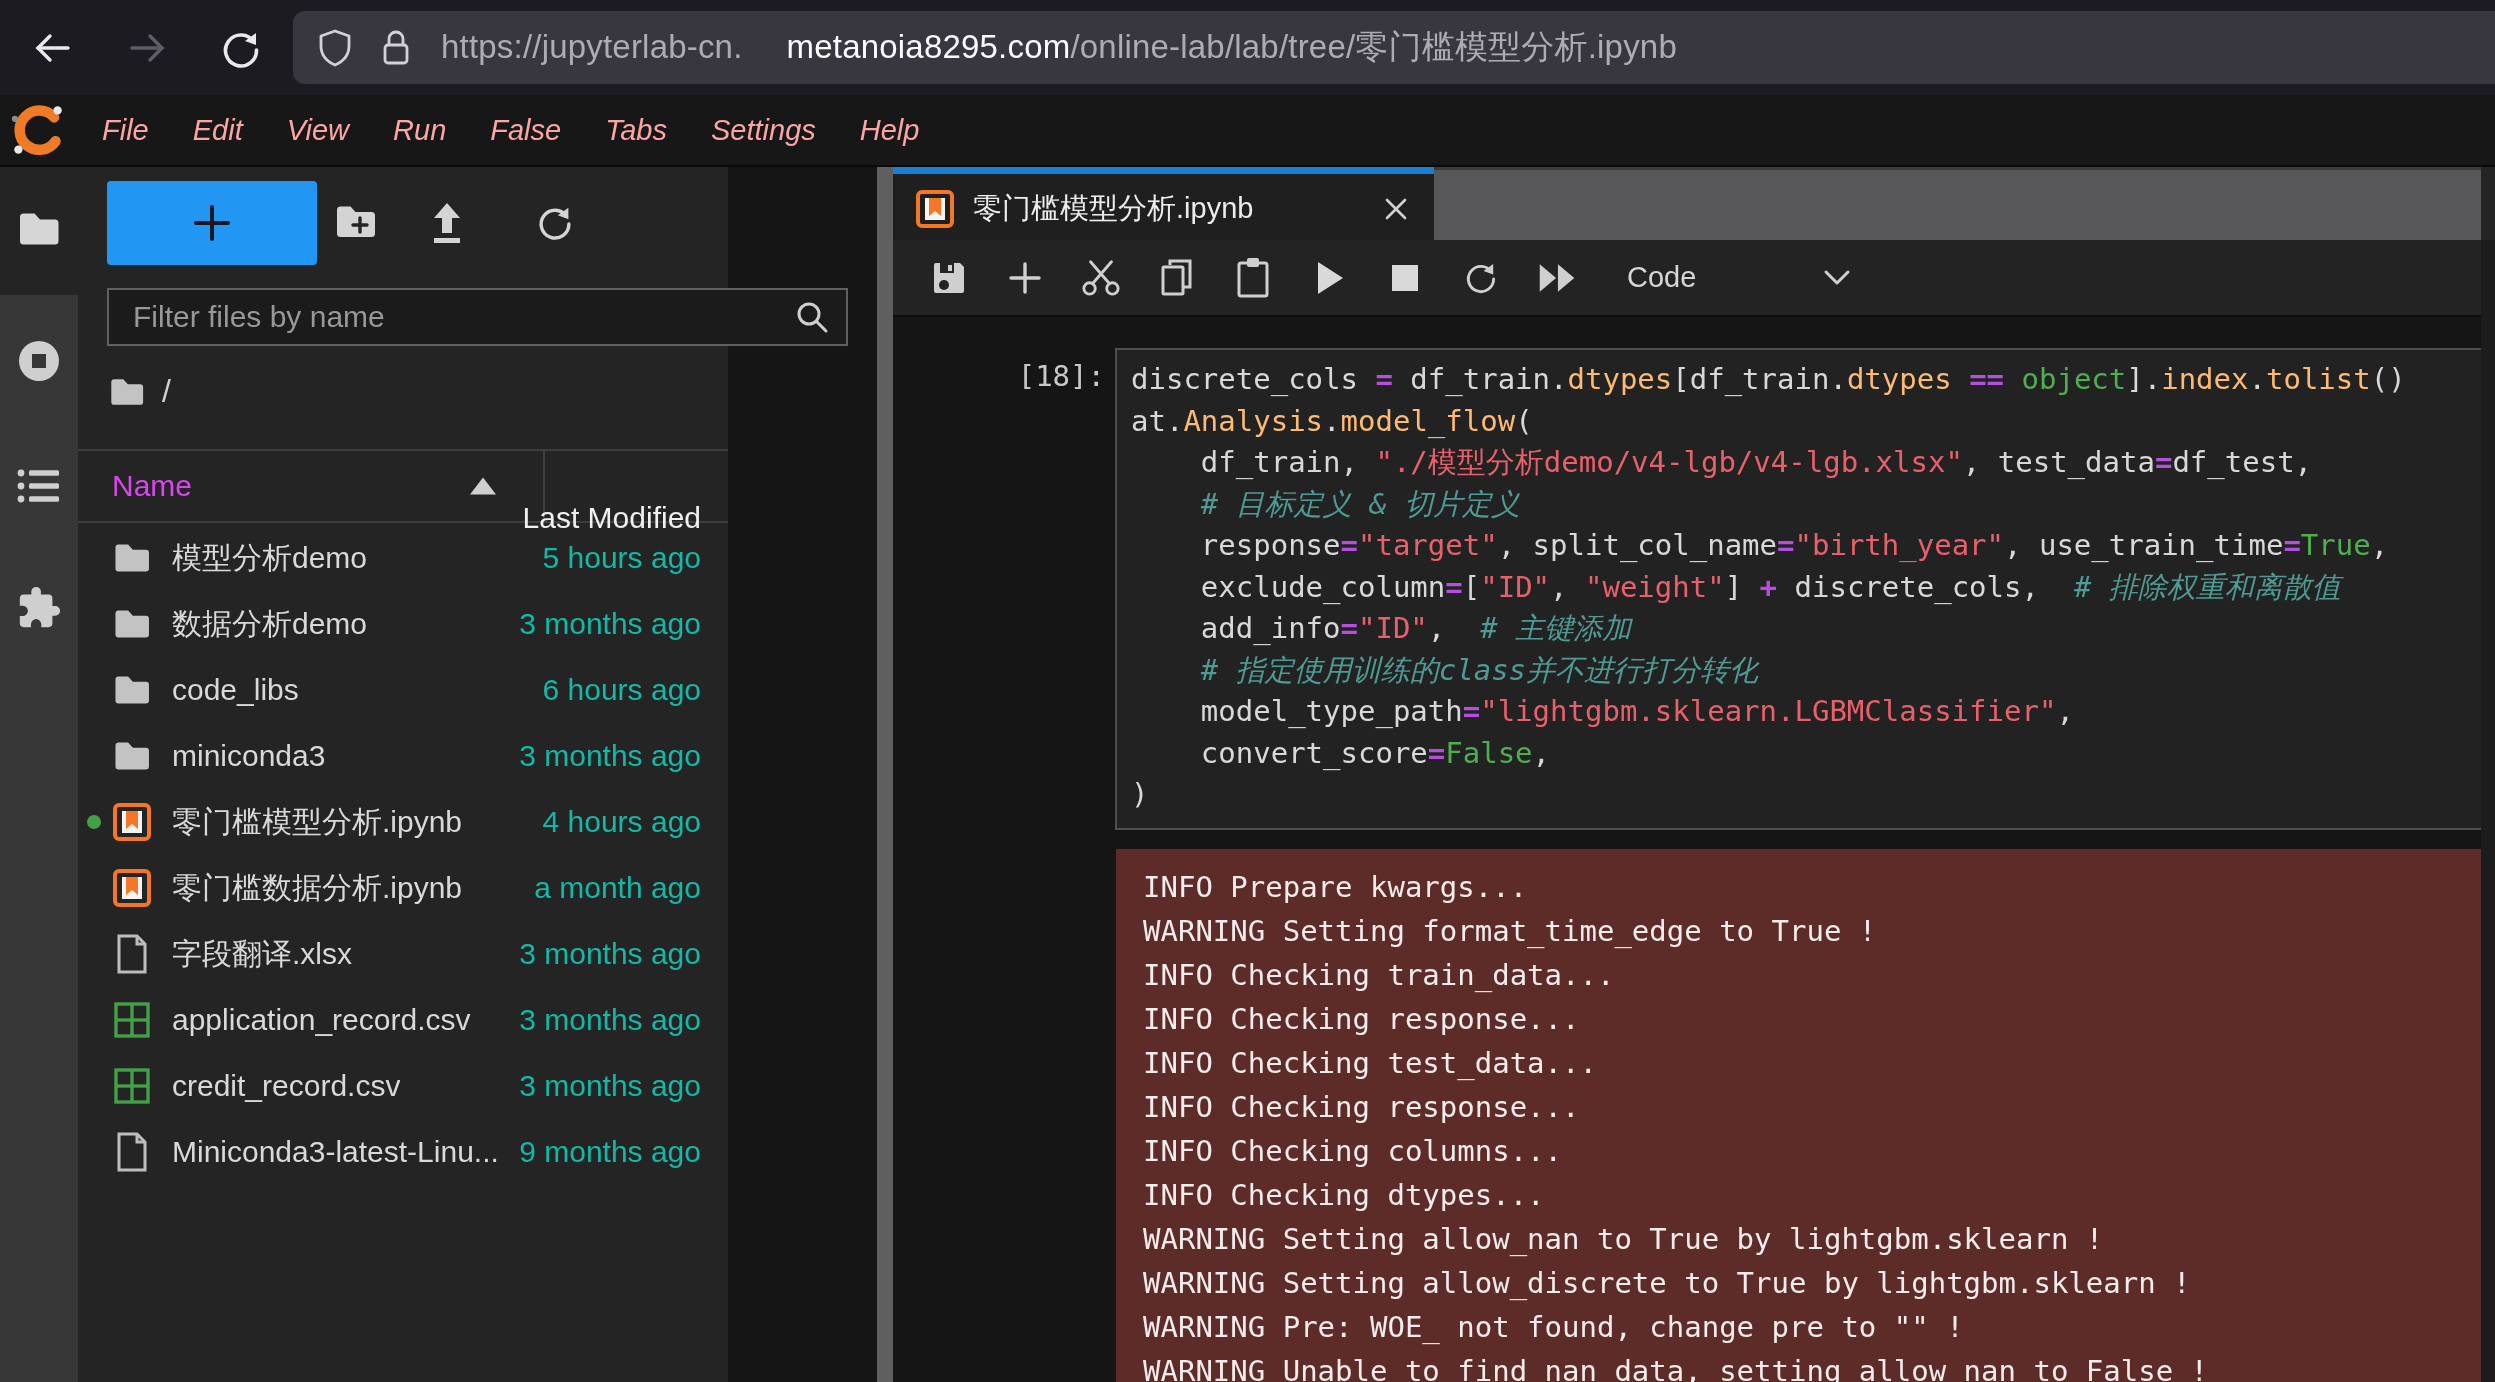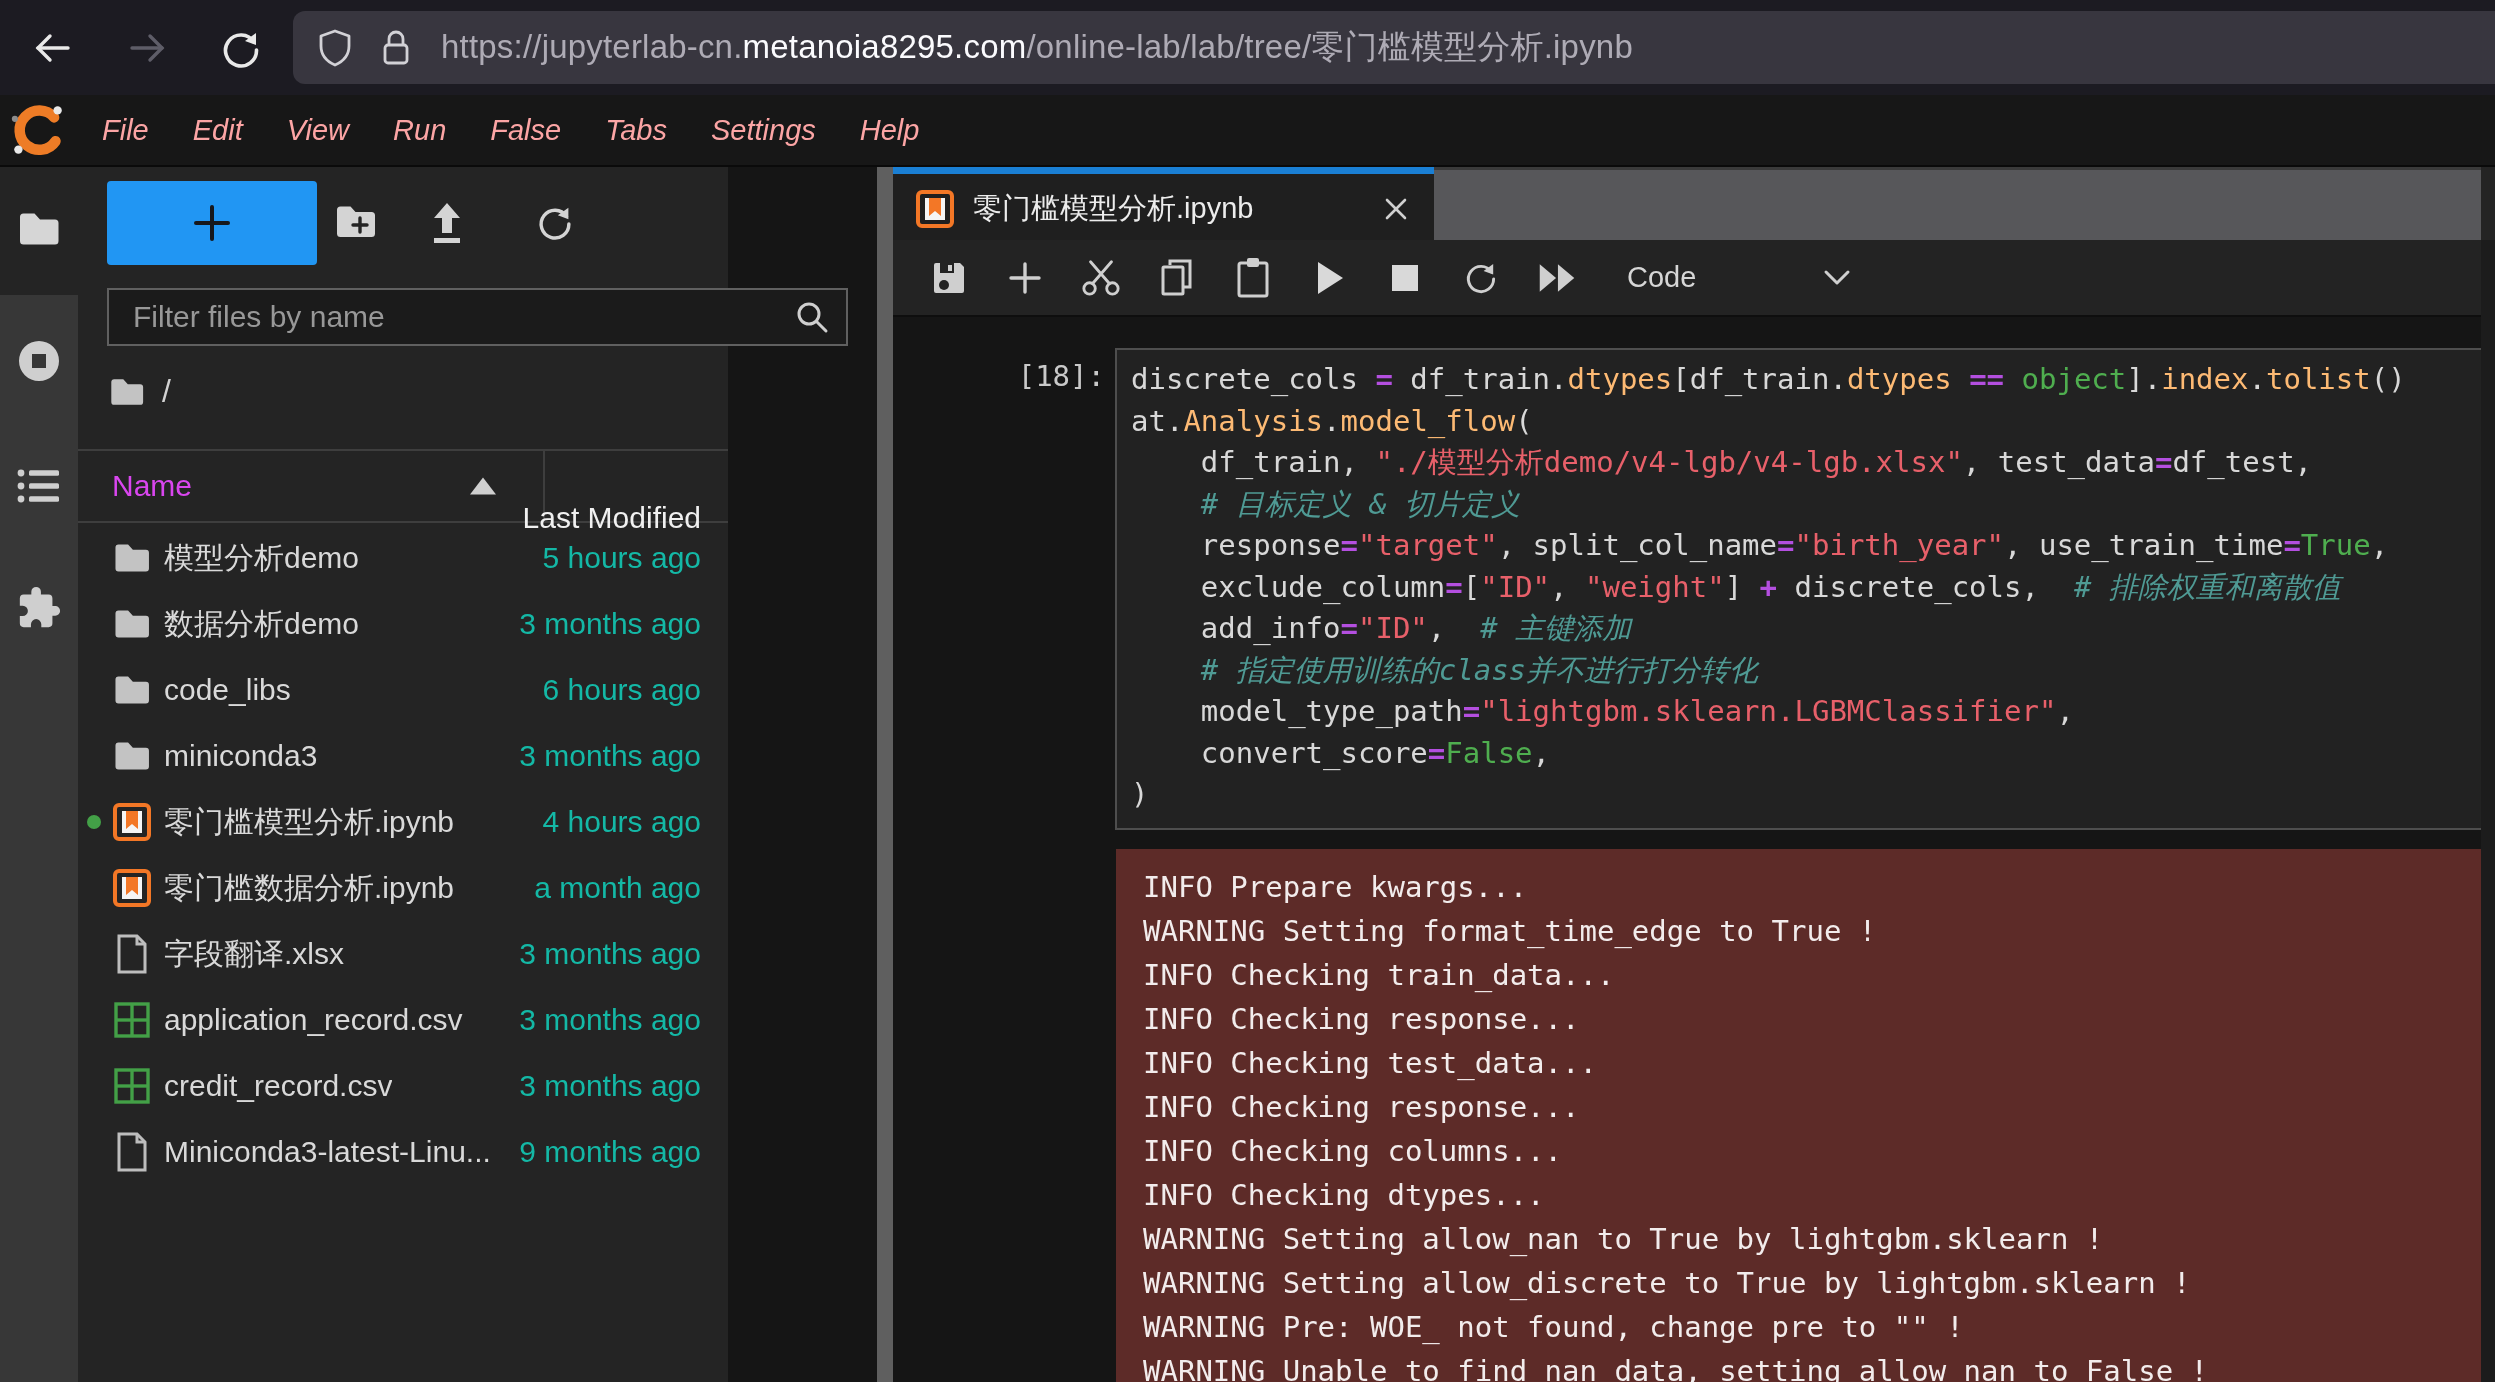--- a/index.html
+++ b/index.html
@@ -8,21 +8,21 @@
   svg{display:block;}
 
   
   .browser-bar{position:absolute;top:0;left:0;right:0;height:95px;background:#1c1b22;display:flex;align-items:center;}
   .nav-icons{display:flex;align-items:center;margin-left:30px;gap:48px;}
   .nav-btn{width:46px;height:46px;display:flex;align-items:center;justify-content:center;cursor:pointer;}
   .url-bar{position:absolute;left:293px;top:11px;right:-14px;height:73px;background:#38363f;border-radius:12px;
            display:flex;align-items:center;padding-left:24px;}
   .url-ico{margin-right:14px;display:flex;align-items:center;}
   .url-text{font-size:33px;color:#aeabb5;margin-left:14px;white-space:nowrap;letter-spacing:.2px;}
-  .url-text .domain{color:#fbfbfe;}
+  .url-text .domain{color:#fbfbfe;margin-left:44px;}
 
   
   .menu-bar{position:absolute;top:95px;left:0;right:0;height:72px;background:#171717;display:flex;align-items:center;border-bottom:2px solid #0a0a0a;box-sizing:border-box;}
   .logo{margin-left:10px;width:56px;height:56px;}
   .menu-items{display:flex;align-items:center;margin-left:14px;}
   .menu-item{font-size:29px;color:#fca5a5;padding:0 22px;cursor:pointer;font-style:italic;}
 
   
   .main{position:absolute;top:167px;left:0;right:0;bottom:0;}
 
@@ -48,21 +48,21 @@
   .breadcrumb .slash{font-size:32px;color:#d2d2d2;margin-left:16px;}
   .fb-header{position:absolute;left:0;right:0;top:282px;height:74px;border-top:2px solid #3e3e3e;border-bottom:2px solid #3e3e3e;box-sizing:border-box;}
   .fb-h-name{position:absolute;left:34px;top:50%;transform:translateY(-50%);font-size:30px;color:#d946ef;}
   .fb-h-sort{position:absolute;left:392px;top:50%;transform:translateY(-50%);width:0;height:0;
         border-left:13px solid transparent;border-right:13px solid transparent;border-bottom:17px solid #cfcfcf;}
   .fb-h-div{position:absolute;left:465px;top:0;bottom:0;width:2px;background:#3e3e3e;}
   .fb-h-mod{position:absolute;right:27px;top:50%;transform:translateY(-50%);font-size:30px;color:#f0f0f0;margin-top:32px;}
   .file-list{position:absolute;left:0;right:0;top:358px;}
   .file-row{height:66px;display:flex;align-items:center;position:relative;cursor:pointer;}
   .file-row .ficon{margin-left:34px;width:40px;height:40px;flex:none;display:flex;align-items:center;justify-content:center;}
-  .file-row .fname{margin-left:12px;font-size:30px;color:#d9d9d9;white-space:nowrap;overflow:hidden;max-width:420px;}
+  .file-row .fname{margin-left:20px;font-size:30px;color:#d9d9d9;white-space:nowrap;overflow:hidden;max-width:420px;}
   .file-row .ftime{position:absolute;right:27px;font-size:30px;color:#14b8a6;}
   .open-dot{position:absolute;left:9px;width:14px;height:14px;border-radius:50%;background:var(--open-dot-green,#43a047);}
 
   
   .panel-divider{position:absolute;left:877px;top:0;width:16px;bottom:0;background:#5f5f5f;cursor:col-resize;}
 
   
   .notebook{position:absolute;left:893px;top:0;right:0;bottom:0;background:#151515;}
   .tab-bar{position:absolute;top:0;left:0;right:14px;height:73px;background:#57575a;border-top:3px solid #3a3a3a;box-sizing:border-box;}
   .tabbar-end{position:absolute;top:0;right:0;width:14px;height:73px;background:#242424;}

